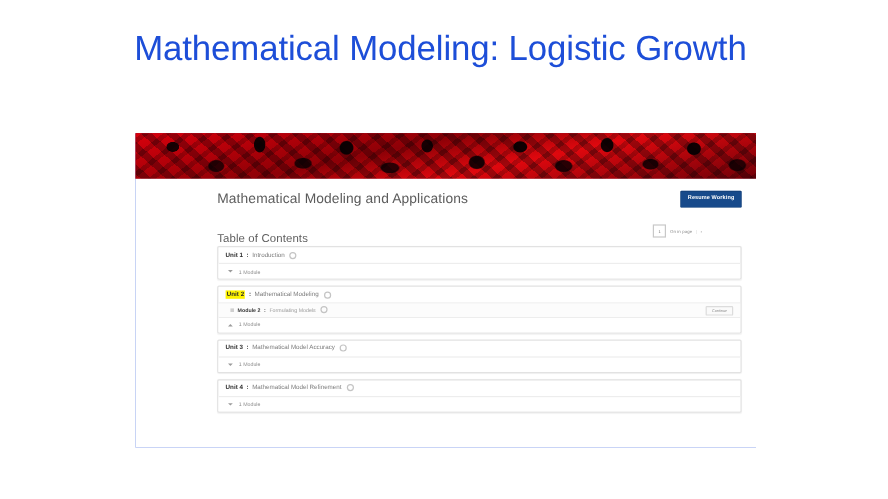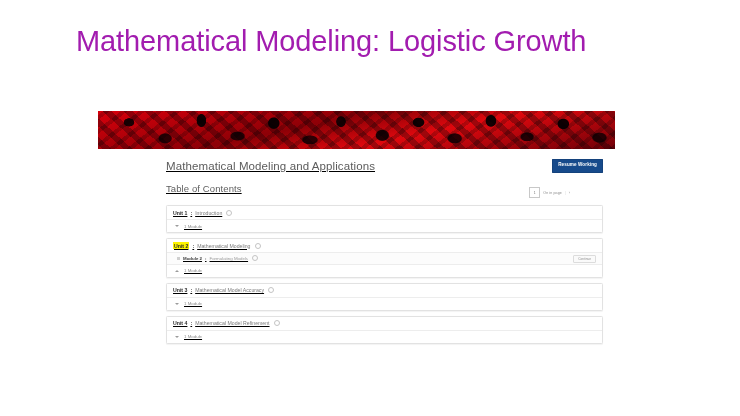--- a/index.html
+++ b/index.html
@@ -16,39 +16,39 @@
   .slide {
     position: relative;
     width: 740px;
     height: 416px;
     background: #ffffff;
   }
 
   
   .slide-title {
     position: absolute;
-    left: 76px;
+    left: 57px;
     top: 22px;
     width: 620px;
-    color: #a21caf;
+    text-align: center;
+    color: #1d4ed8;
     font-size: 29px;
     line-height: 1.32;
     font-weight: 400;
     letter-spacing: -0.1px;
   }
 
   
   .shot {
     position: absolute;
-    left: 98px;
+    left: 113px;
     top: 111px;
     width: 517px;
     height: 262px;
     background: #1d4ed8;
-    text-decoration: underline;
   }
 
   
   .banner {
     position: relative;
     width: 517px;
     height: 38px;
     background-color: #b8000a;
     background-image:
       radial-gradient(ellipse 9px 7px at 6% 30%, #1a0003 0 55%, rgba(26,0,3,0) 62%),
@@ -118,21 +118,21 @@
     line-height: 1;
     white-space: nowrap;
     box-shadow: 0 0 0 0.5px #123a6e inset;
   }
 
   .toc-row {
     position: relative;
     padding: 0 12px 0 68px;
     height: 22px;
     display: flex;
-    align-items: flex-start;
+    align-items: flex-end;
     box-sizing: border-box;
   }
   .toc-title {
     color: #5e5e5e;
     font-size: 9.5px;
     letter-spacing: 0.1px;
   }
   .pager {
     position: absolute;
     right: 45px;

